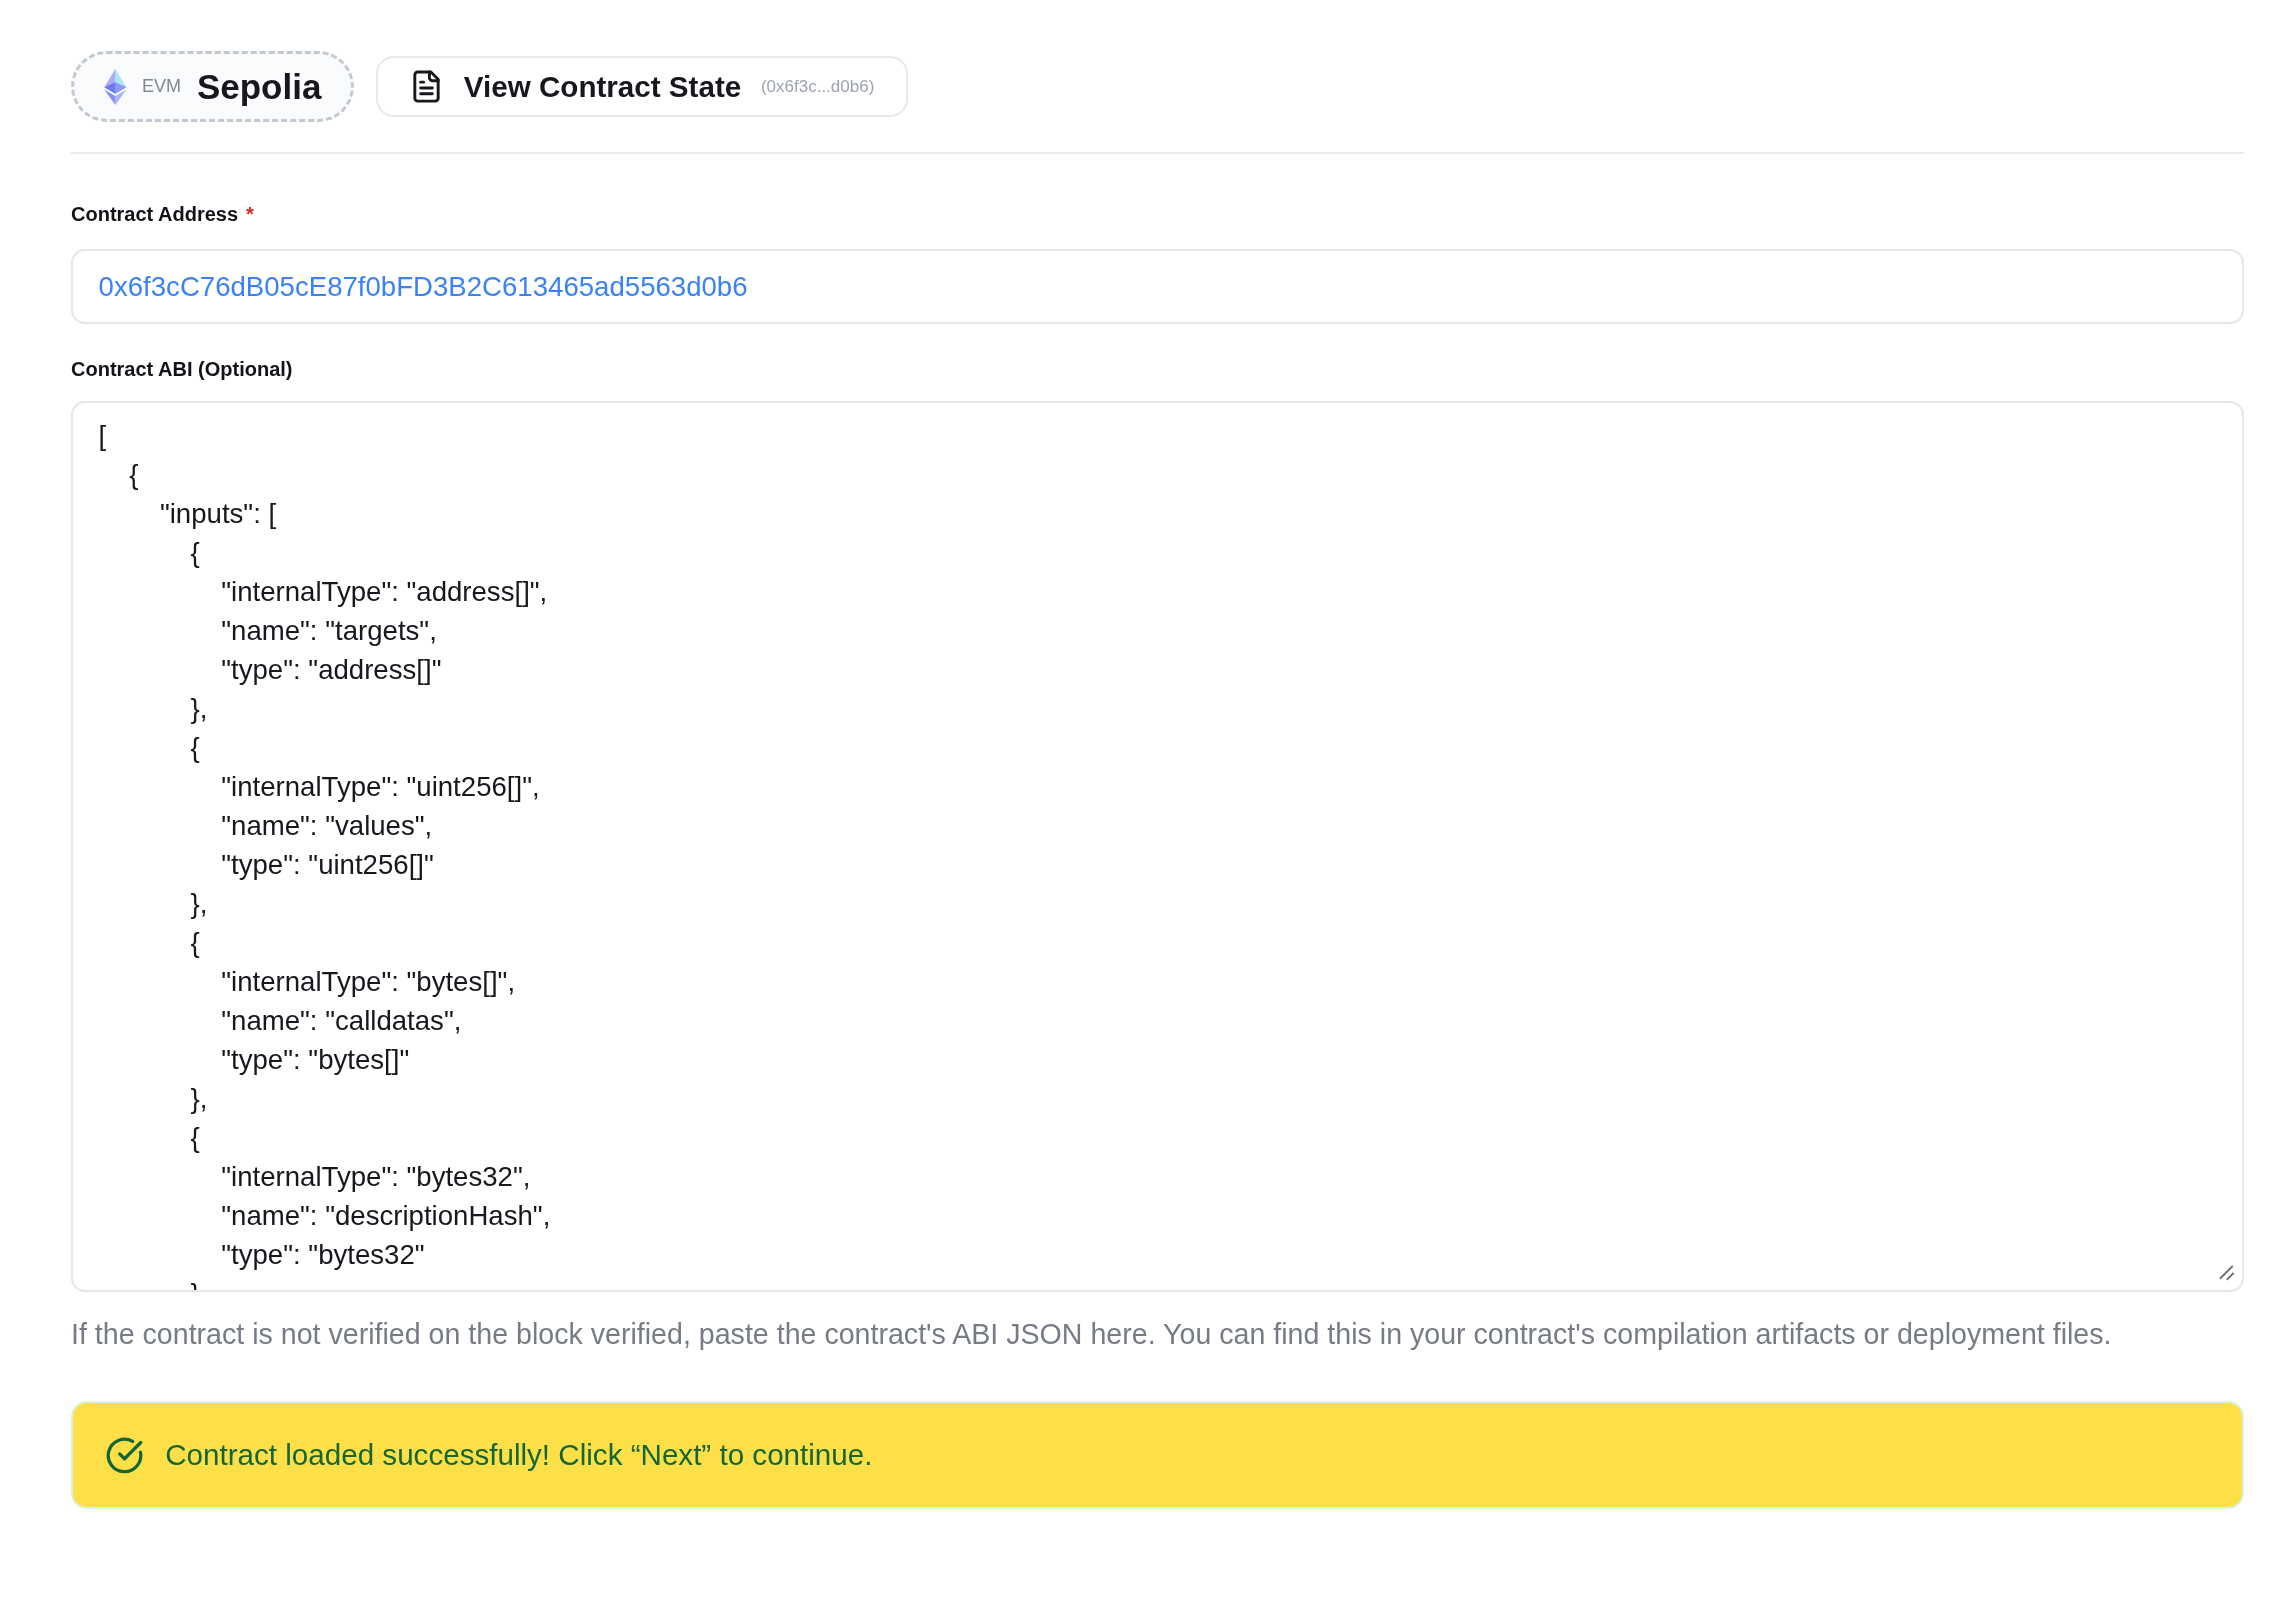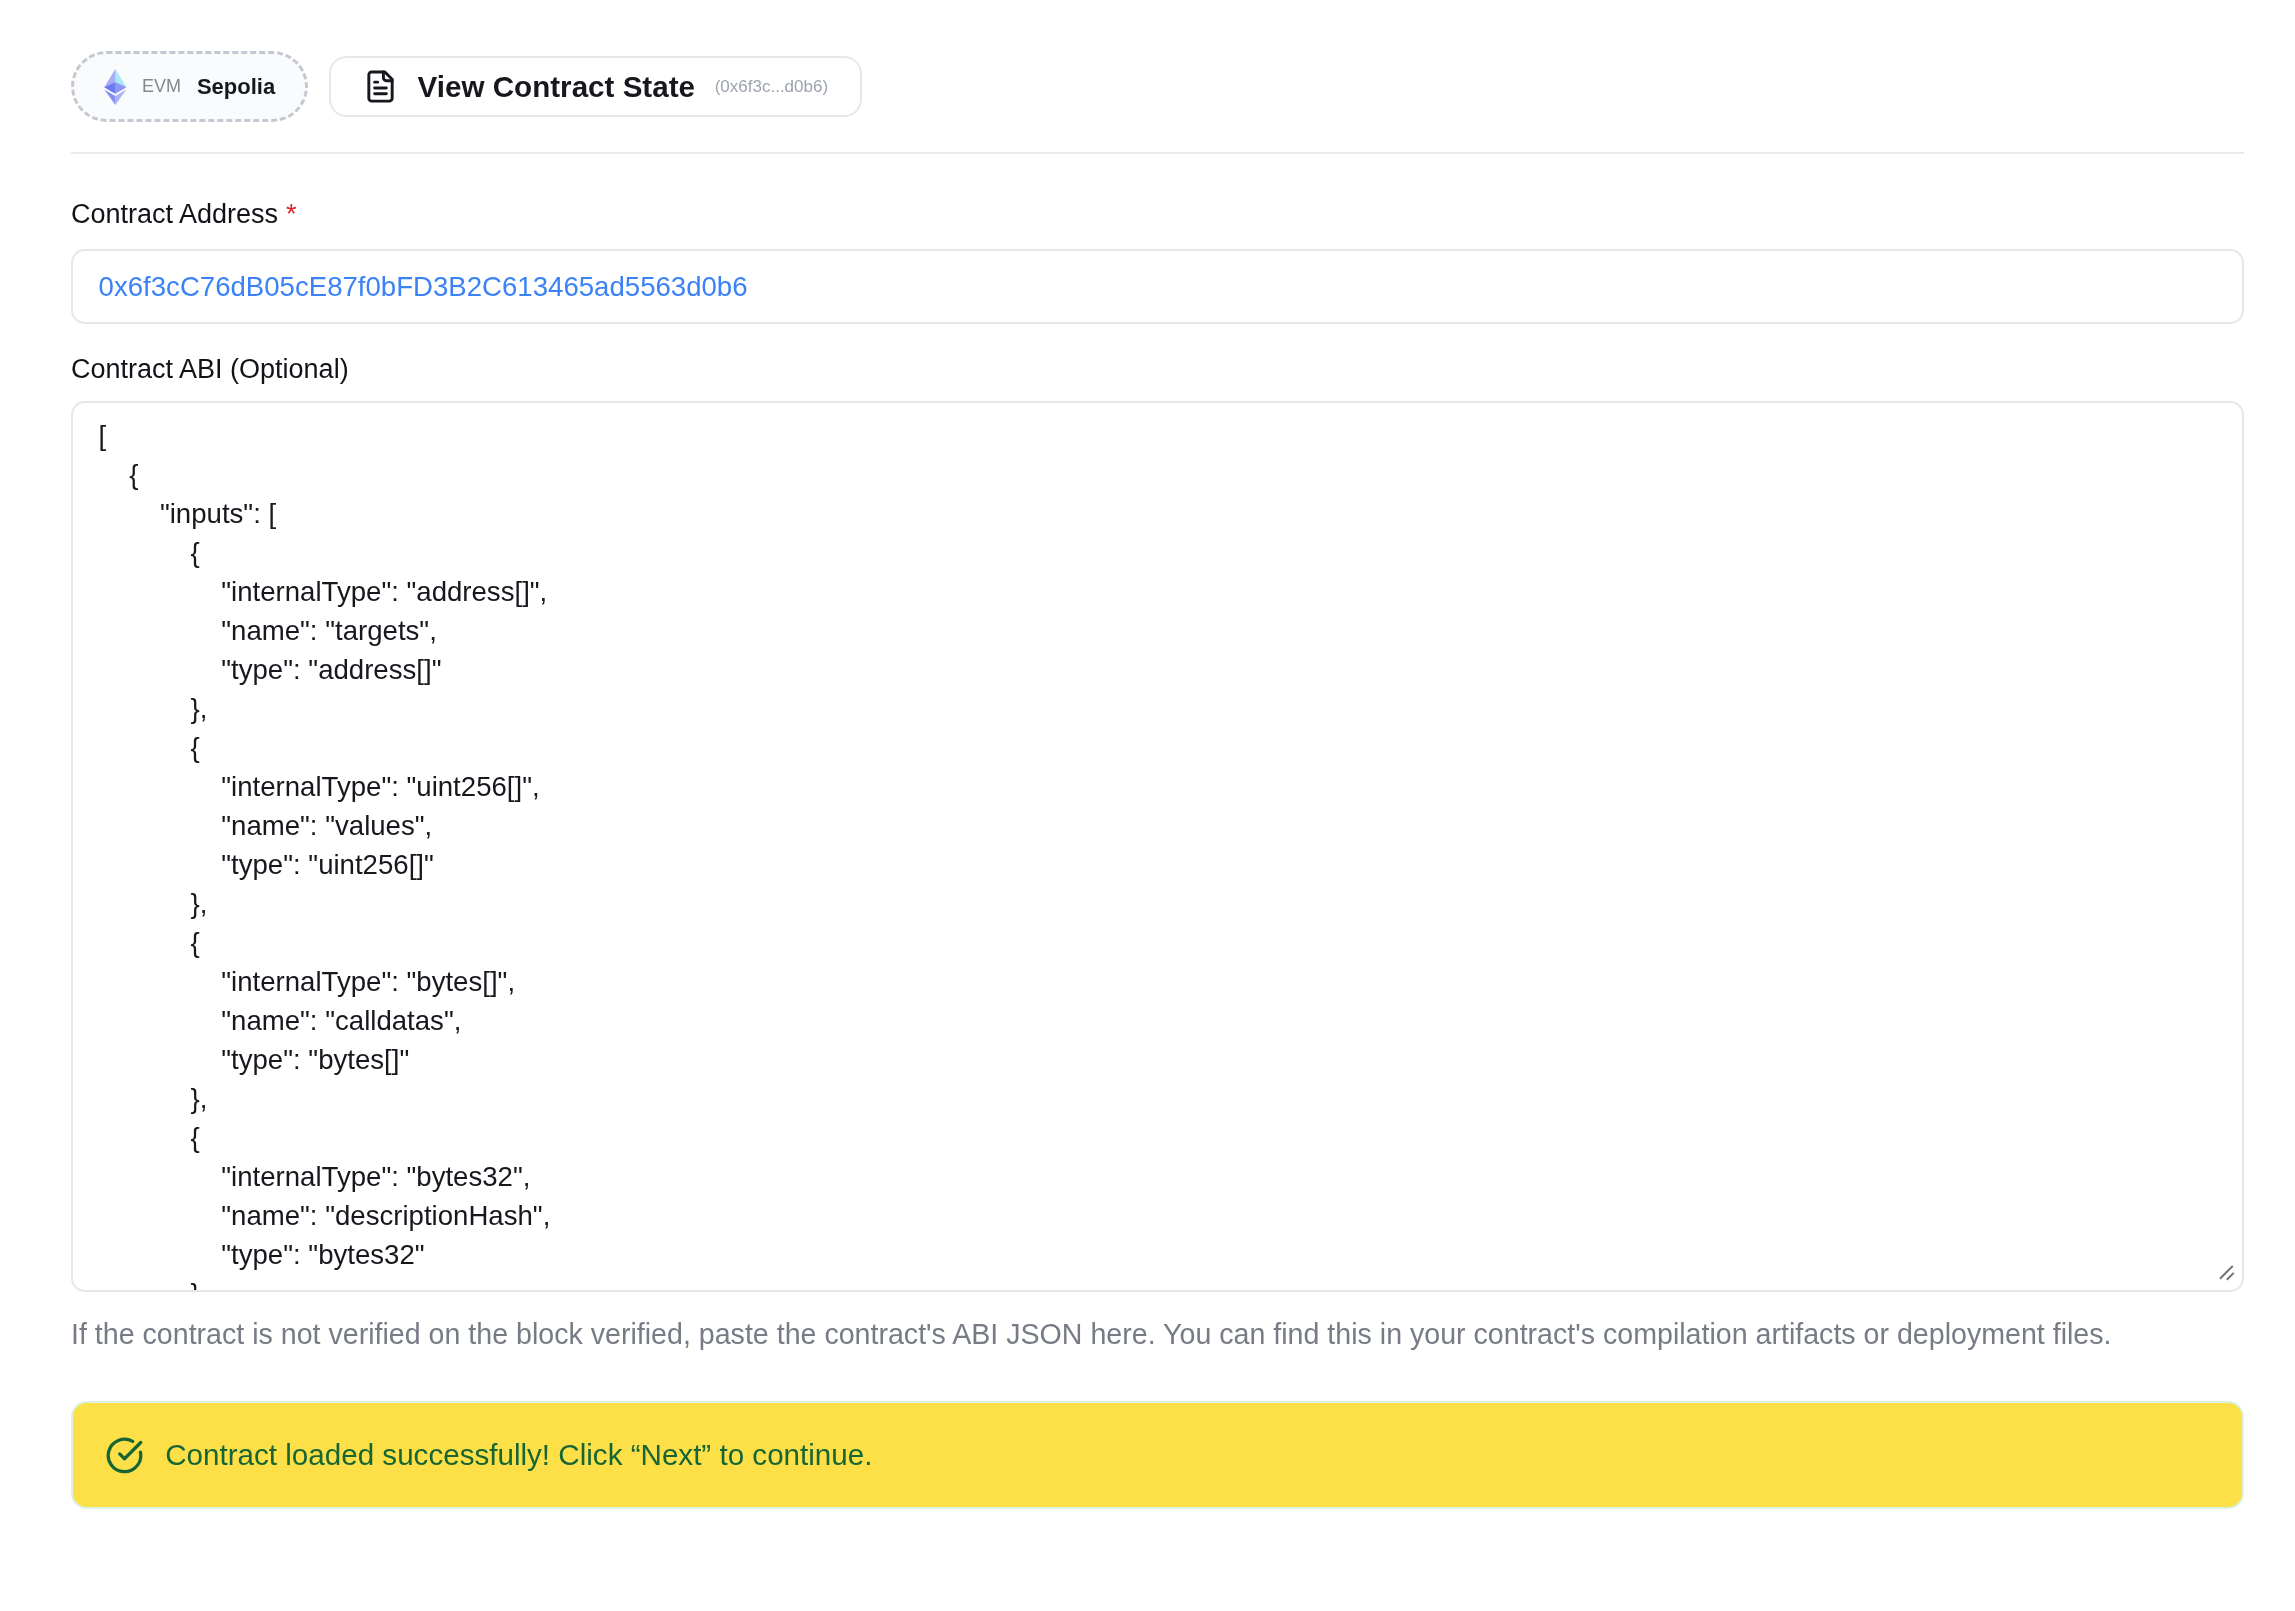--- a/index.html
+++ b/index.html
@@ -16,36 +16,36 @@
   
   .badges-row { display: flex; align-items: center; gap: 21.7px; height: 83px; }
   .network-badge {
     display: inline-flex; align-items: center; gap: 15.8px;
     height: 71px; padding: 0 29.6px;
     border: 3px dashed #c4c8d0; border-radius: 984px;
     background: #fafbfc; cursor: pointer;
   }
   .eth-icon { width: 22.7px; height: 36px; display: block; }
   .network-type { font-size: 18px; color: #83888f; }
-  .network-name { font-size: 22px; font-weight: 600; color: #16181d; }
+  .network-name { font-size: 35px; font-weight: 600; color: #16181d; }
 
   .state-button {
     display: inline-flex; align-items: center; gap: 19.7px;
     height: 61px; padding: 0 31.5px;
     border: 2px solid #e6e8ec; border-radius: 17.7px;
     background: #ffffff; cursor: pointer;
   }
   .state-label { font-size: 29.6px; font-weight: 600; color: #16181d; }
   .state-address { font-size: 17px; color: #9ca3af; }
 
   .divider { border: none; border-top: 2px solid #e8eaed; margin: 23.6px 0 0 0; }
 
   
   .field-label {
-    margin-top: 43px; font-size: 27px; font-weight: 400; color: #111318;
+    margin-top: 43px; font-size: 20px; font-weight: 700; color: #111318;
     line-height: 35px;
   }
   .field-label.abi { margin-top: 27.6px; }
   .required { color: #dc2626; margin-left: 7.9px; }
 
   .text-input {
     display: block; margin-top: 17.7px; width: 100%; height: 75px;
     border: 2px solid #e5e7eb; border-radius: 13.8px;
     padding: 0 25.6px; font-size: 27.6px; color: #3b82f6;
     font-family: "Liberation Sans", "DejaVu Sans", sans-serif;

